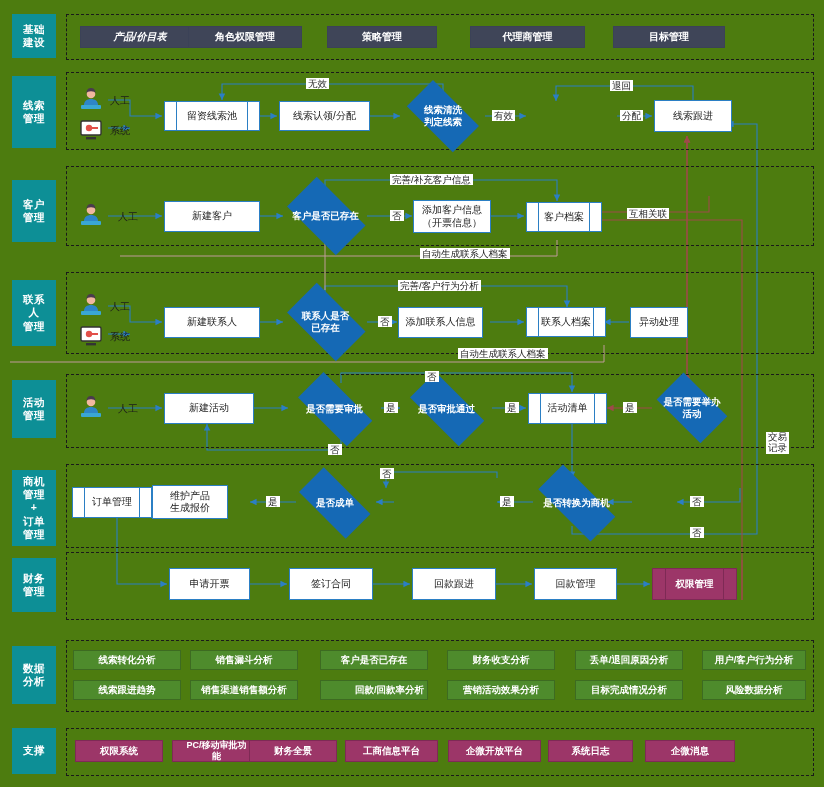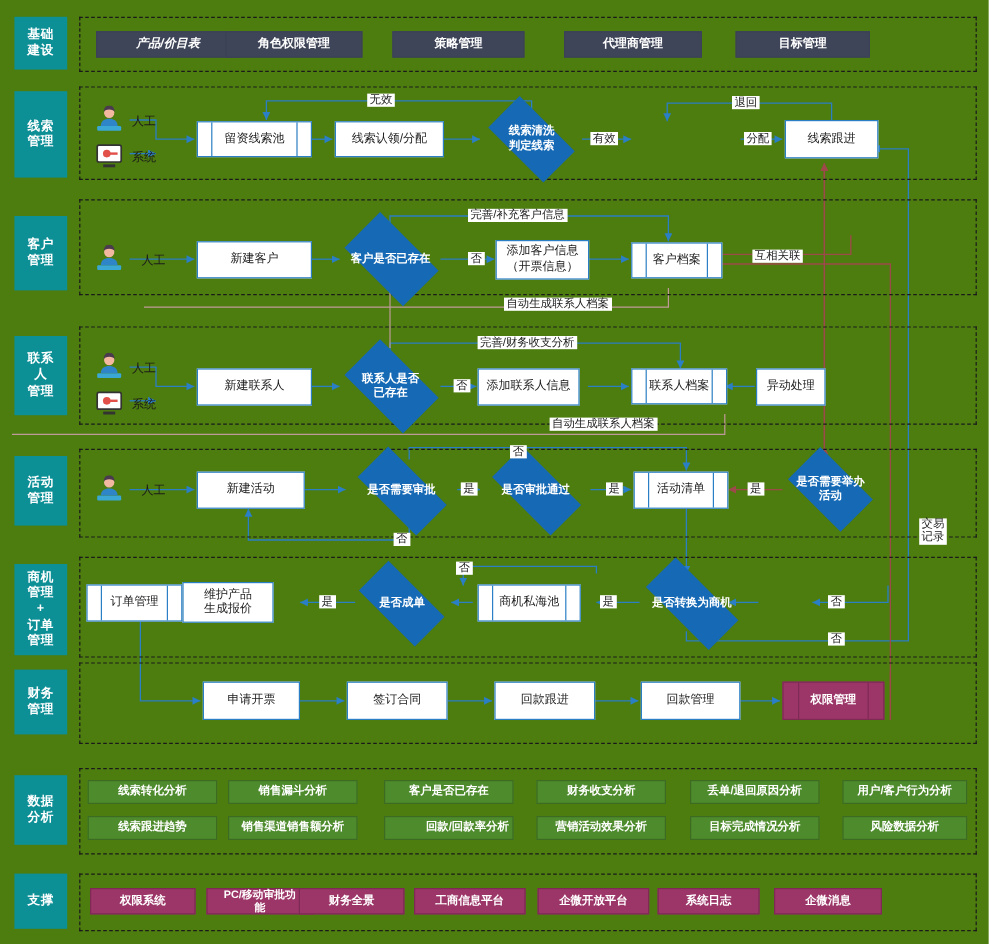--- a/index.html
+++ b/index.html
@@ -242,21 +242,21 @@
   <div class="node proc" style="left:164px;top:307px;width:96px;height:31px;">新建联系人</div>
   <div class="node dec" style="left:277px;top:292px;width:97px;height:60px;">
       <span class="dectxt" style="white-space:pre-line">联系人是否
 已存在</span>
     </div>
   <div class="node proc" style="left:398px;top:307px;width:85px;height:31px;">添加联系人信息</div>
   <div class="node store" style="left:526px;top:307px;width:80px;height:30px;">联系人档案</div>
   <div class="node proc" style="left:630px;top:307px;width:58px;height:31px;">异动处理</div>
 
   <div class="elabel" style="left:378px;top:316px;">否</div>
-  <div class="elabel" style="left:398px;top:280px;">完善/财务收支分析</div>
+  <div class="elabel" style="left:398px;top:280px;">完善/客户行为分析</div>
   <div class="elabel" style="left:458px;top:348px;">自动生成联系人档案</div>
 
   <div class="band-label" style="left:12px;top:380px;width:44px;height:58px;">
       <span style="white-space:pre-line">活动
 管理</span>
     </div>
   <div class="band-box" style="left:66px;top:374px;width:746px;height:72px;"></div>
 
   <div class="actor" style="left:78px;top:396px;">
     <svg width="26" height="24" viewBox="0 0 26 24">
@@ -296,21 +296,20 @@
 管理</span>
     </div>
   <div class="band-box" style="left:66px;top:464px;width:746px;height:82px;"></div>
 
   <div class="node store" style="left:72px;top:487px;width:80px;height:31px;">订单管理</div>
   <div class="node proc" style="left:152px;top:485px;width:76px;height:34px;white-space:pre-line;">维护产品
 生成报价</div>
   <div class="node dec" style="left:288px;top:478px;width:94px;height:49px;">
       <span class="dectxt">是否成单</span>
     </div>
-  <div class="node store" style="left:398px;top:487px;width:86px;height:31px;">商机私海池</div>
   <div class="node dec" style="left:524px;top:478px;width:105px;height:49px;">
       <span class="dectxt">是否转换为商机</span>
     </div>
 
   <div class="elabel" style="left:266px;top:496px;">是</div>
   <div class="elabel" style="left:500px;top:496px;">是</div>
   <div class="elabel" style="left:380px;top:468px;">否</div>
   <div class="elabel" style="left:690px;top:496px;">否</div>
   <div class="elabel" style="left:690px;top:527px;">否</div>
 

